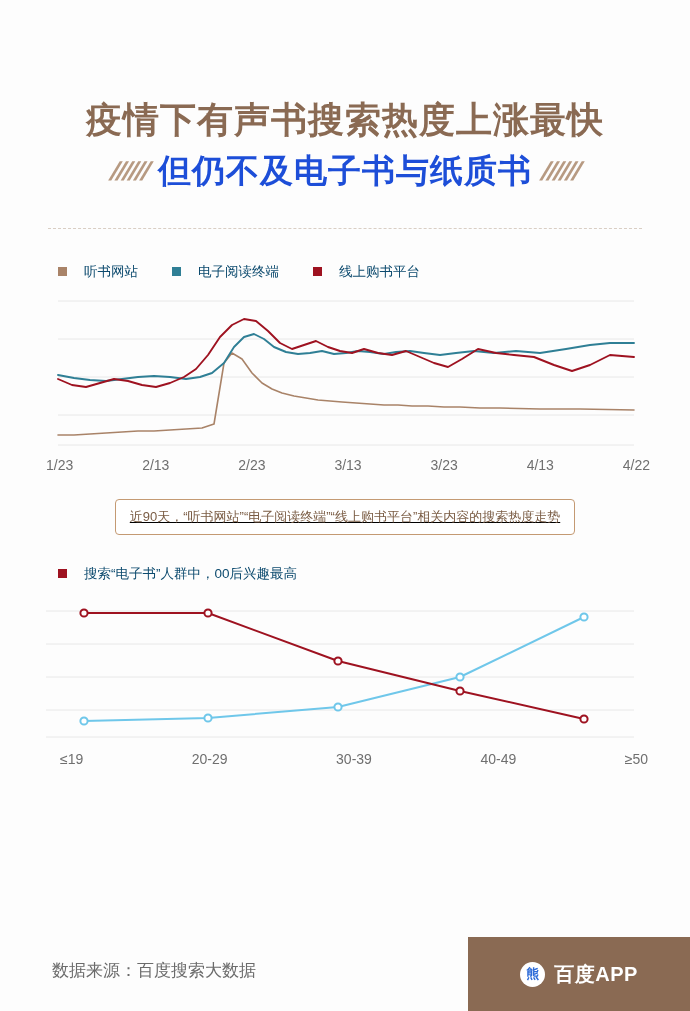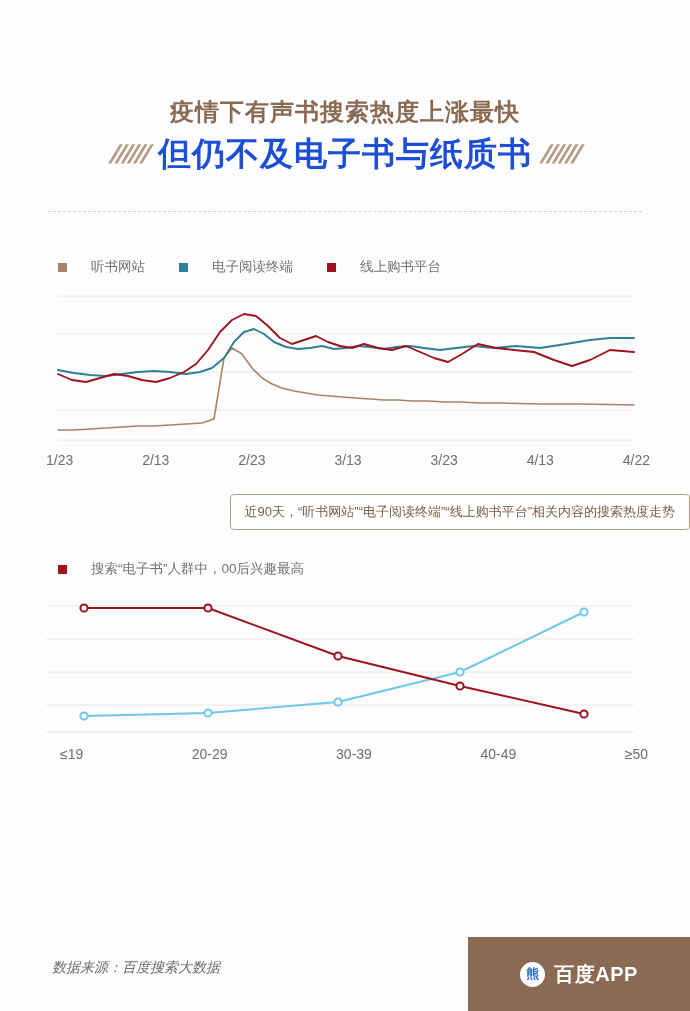--- a/index.html
+++ b/index.html
@@ -21,21 +21,21 @@
     background: #fdfdfd;
     box-sizing: border-box;
   }
 
   
   .title-block {
     padding-top: 96px;
     text-align: center;
   }
   .title-line1 {
-    font-size: 24px;
+    font-size: 36px;
     font-weight: bold;
     color: #8a6a53;
     letter-spacing: 1px;
     line-height: 1.35;
   }
   .title-line2-wrap {
     display: flex;
     align-items: center;
     justify-content: center;
     gap: 10px;
@@ -65,24 +65,23 @@
   
   .legend {
     display: flex;
     align-items: center;
     gap: 34px;
     margin: 34px 0 0 58px;
   }
   .legend-item {
     display: flex;
     align-items: center;
-    gap: 24px;
+    gap: 17px;
     font-size: 13.5px;
-    color: #737373;
-    margin-top: 12px;
+    color: #0c4a6e;
   }
   .legend-swatch {
     width: 9px;
     height: 9px;
     display: inline-block;
   }
 
   
   .chart-wrap {
     position: relative;
@@ -99,22 +98,23 @@
     font-size: 14px;
     color: #6f6f6f;
   }
   .axis-labels.second {
     padding: 0 42px 0 60px;
   }
 
   
   .caption-wrap {
     display: flex;
-    justify-content: flex-end;
+    justify-content: center;
     margin-top: 26px;
+    text-decoration: underline;
   }
   .caption {
     border: 1px solid #c49a73;
     border-radius: 4px;
     padding: 8px 14px;
     font-size: 13px;
     color: #7a5c44;
     background: #fff;
     white-space: nowrap;
   }
@@ -132,23 +132,22 @@
     position: absolute;
     left: 0;
     bottom: 0;
     width: 690px;
     height: 74px;
   }
   .footer-source {
     position: absolute;
     left: 52px;
     top: 22px;
-    font-size: 14px;
+    font-size: 17px;
     color: #6b6b6b;
-    font-style: italic;
   }
   .footer-brand {
     position: absolute;
     right: 0;
     top: 0;
     width: 222px;
     height: 74px;
     background: #8a6a53;
     display: flex;
     align-items: center;

